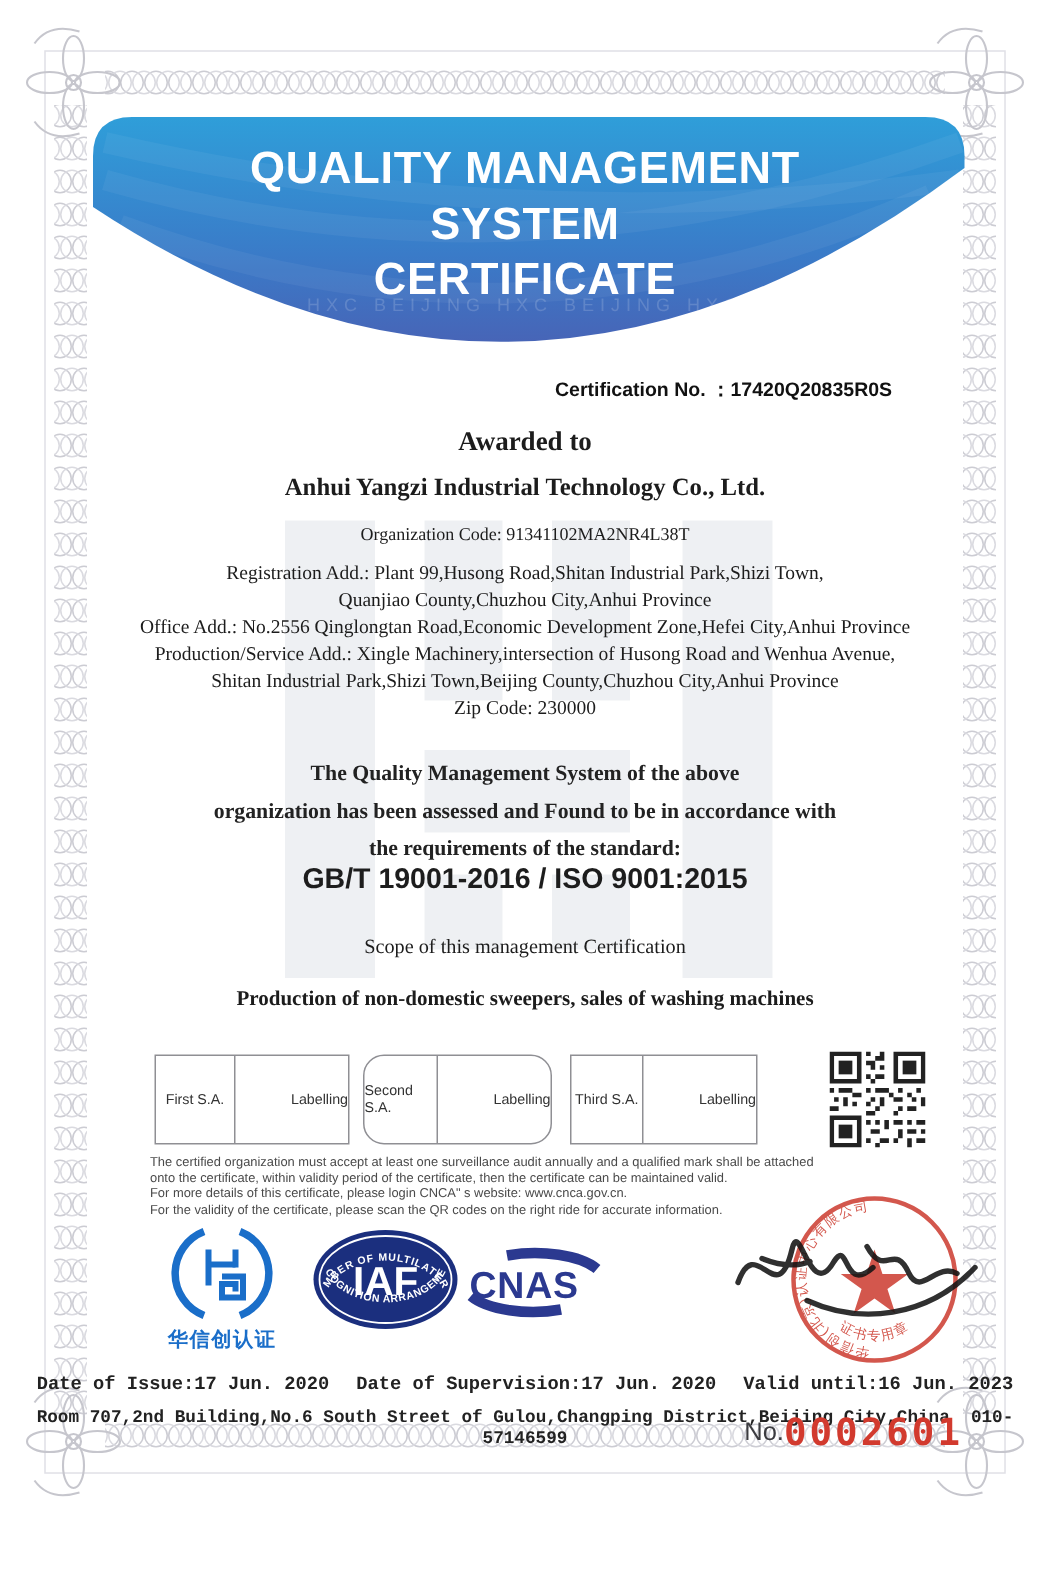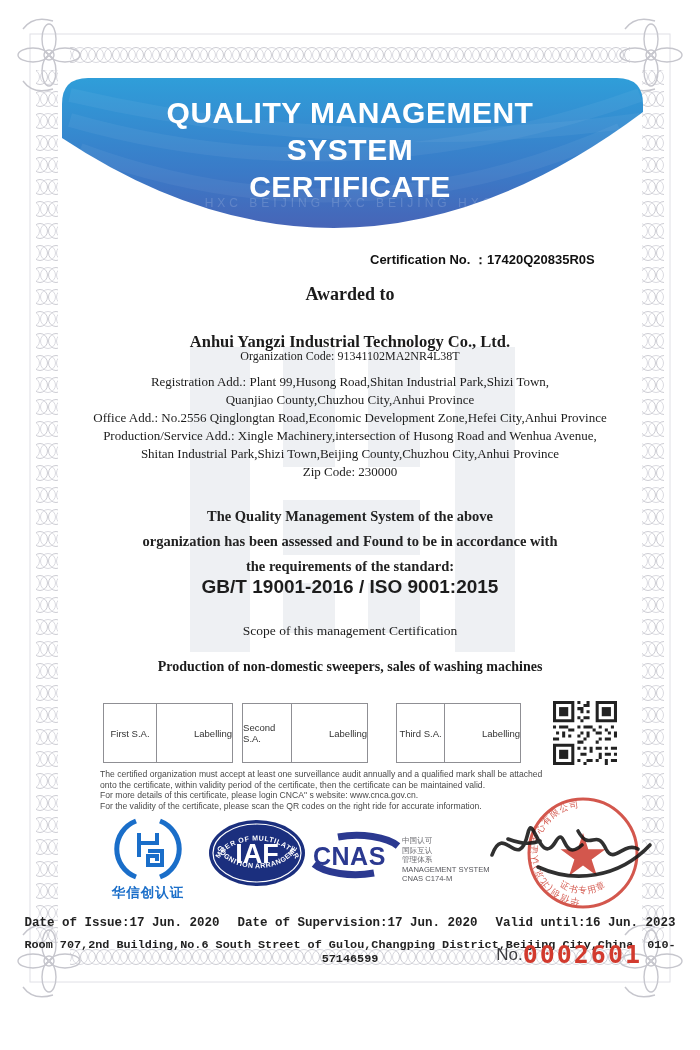--- a/index.html
+++ b/index.html
@@ -18,21 +18,21 @@
   }
   .banner-watermark{
     top:196px;left:55px;width:590px;text-align:center;
     font-family:"Liberation Sans",sans-serif;font-size:12px;letter-spacing:4px;
     color:rgba(255,255,255,.16);z-index:3;
   }
   
   .certno{top:251px;left:370px;width:280px;font-family:"Liberation Sans",sans-serif;
     font-weight:bold;font-size:13px;color:#111;z-index:2;}
   .awarded{top:284px;font-size:18px;font-weight:bold;z-index:2;}
-  .company{top:332px;font-size:16.5px;font-weight:bold;z-index:2;}
+  .company{top:315px;font-size:16.5px;font-weight:bold;z-index:2;}
   .orgcode{top:349px;font-size:12px;z-index:2;}
   .addresses{top:373px;font-size:13px;line-height:18px;z-index:2;}
   .statement{top:504px;font-family:Liberation Serif, serif;font-weight:bold;
     font-size:14.5px;line-height:25px;color:#222;z-index:2;}
   .standard{top:576px;font-family:"Liberation Sans",sans-serif;font-weight:bold;
     font-size:19px;color:#1d1d1d;z-index:2;}
   .scope-title{top:623px;font-size:13.5px;z-index:2;}
   .scope-text{top:659px;font-size:14px;font-weight:bold;z-index:2;}
   
   .boxes{top:703px;left:103px;width:400px;display:flex;z-index:2;}
@@ -153,21 +153,21 @@
   <div class="abs center standard">GB/T 19001-2016 / ISO 9001:2015</div>
 
   <div class="abs center scope-title">Scope of this management Certification</div>
   <div class="abs center scope-text">Production of non-domestic sweepers, sales of washing machines</div>
 
   <div class="abs boxes">
     <div class="svbox" style="width:129px;margin-right:9px;">
       <div class="cell first" style="width:52px;">First S.A.</div>
       <div class="cell" style="flex:1;">Labelling</div>
     </div>
-    <div class="svbox" style="width:124px;margin-right:28px;">
+    <div class="svbox" style="width:124px;margin-right:12px;border-radius:14px;">
       <div class="cell first" style="width:57px;">Second S.A.</div>
       <div class="cell" style="flex:1;">Labelling</div>
     </div>
     <div class="svbox" style="width:123px;">
       <div class="cell first" style="width:50px;">Third S.A.</div>
       <div class="cell" style="flex:1;">Labelling</div>
     </div>
   </div>
 
   <svg class="abs qr" width="64" height="64" viewBox="0 0 63 63">
@@ -223,27 +223,20 @@
       <textPath href="#iafbot" startOffset="50%" text-anchor="middle">RECOGNITION ARRANGEMENT</textPath>
     </text>
     <text x="51" y="45" text-anchor="middle" font-family="Liberation Sans, sans-serif" font-size="27" font-weight="bold" fill="#ffffff">IAF</text>
   </svg>
 
   <svg class="abs" style="top:826px;left:310px;z-index:2;" width="92" height="58" viewBox="0 0 92 58">
     <path d="M28,11 A46,19 0 0 1 88,20" fill="none" stroke="#2b3990" stroke-width="7"></path>
     <path d="M4,38 A46,19 0 0 0 64,47" fill="none" stroke="#2b3990" stroke-width="7"></path>
     <text x="3" y="39" font-family="Liberation Sans, sans-serif" font-size="25" font-weight="bold" fill="#2b3990" letter-spacing="0.5">CNAS</text>
   </svg>
-  <div class="abs cnas-side">
-    <div>中国认可</div>
-    <div>国际互认</div>
-    <div>管理体系</div>
-    <div class="en">MANAGEMENT SYSTEM</div>
-    <div class="en">CNAS C174-M</div>
-  </div>
 
   <svg class="abs" style="top:783px;left:478px;z-index:2;" width="190" height="140" viewBox="0 0 190 140">
     <g opacity="0.85">
       <circle cx="105" cy="70" r="54" fill="none" stroke="#cc3a2e" stroke-width="3"></circle>
       <defs>
         <path id="ringpath" d="M105,116 A46,46 0 1 1 105.01,116" fill="none"></path>
         <path id="botpath" d="M76,98 A40,40 0 0 0 134,98" fill="none"></path>
       </defs>
       <text font-family="Liberation Sans, sans-serif" font-size="9" fill="#cc3a2e" letter-spacing="1">
         <textPath href="#ringpath" startOffset="25%" text-anchor="middle">华信创(北京)认证中心有限公司</textPath>

